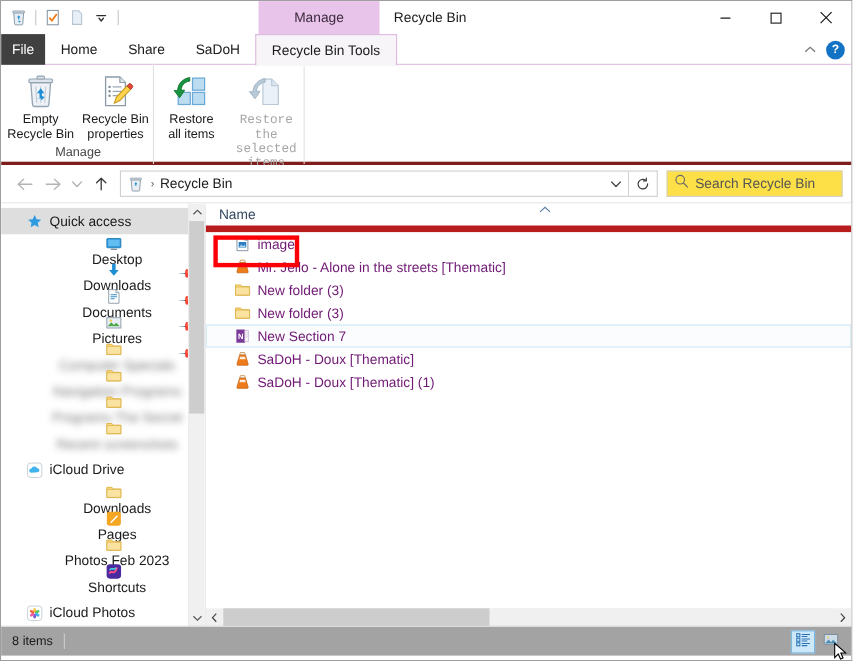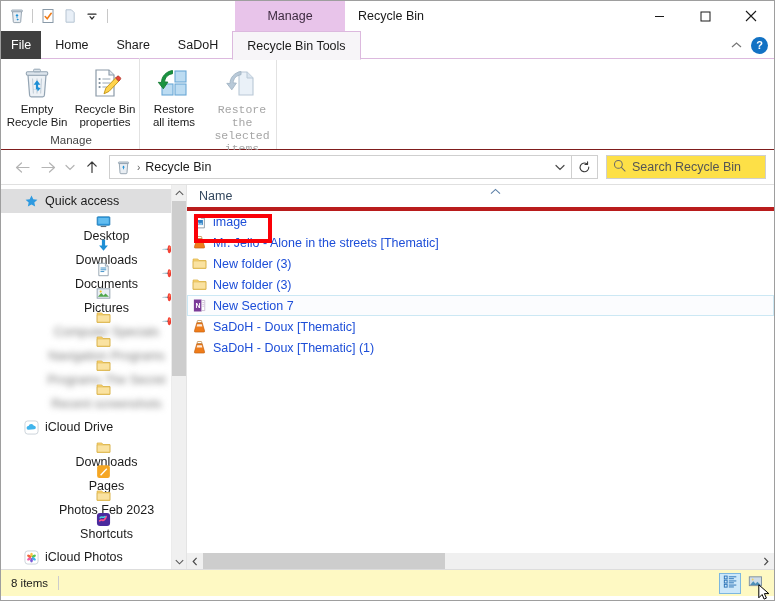--- a/index.html
+++ b/index.html
@@ -124,23 +124,23 @@
     font-size: 11px;
     font-weight: bold;
     display: flex; align-items: center; justify-content: center;
   }
 
   
   .ribbon {
     position: relative;
     height: 91px;
     background: #ffffff;
-    border-bottom: 1px solid #7f1d1d;
-    display: flex;
-    align-items: flex-end;
+    border-bottom: 3px solid #7f1d1d;
+    display: flex;
+    align-items: center;
     padding-left: 2px;
   }
   .rgroup {
     display: flex;
     flex-direction: column;
     border-right: 1px solid #e2e2e2;
     height: 91px;
   }
   .rgroup-items {
     display: flex;
@@ -327,35 +327,35 @@
     overflow: hidden;
   }
   .col-header {
     height: 26px;
     display: flex;
     align-items: center;
     padding-left: 12px;
     font-size: 12.5px;
     color: #33475e;
     position: relative;
-    border-bottom: 4px solid #b91c1c;
+    border-bottom: 6px solid #b91c1c;
   }
   .sort-caret {
     position: absolute;
     left: 303px; top: 1px;
     color: #5b7fa6;
     font-size: 10px;
   }
   .row {
     height: 21px;
     display: flex;
     align-items: center;
-    padding-left: 3px;
+    padding-left: 24px;
     font-size: 12.5px;
-    color: #1d4ed8;
+    color: #701a75;
     cursor: default;
     border: 1px solid transparent;
   }
   .row.focus-row {
     background: #fbfcfe;
     border: 1px solid #cce8f4;
   }
   .row .r-icon {
     width: 16px; height: 16px;
     flex: 0 0 16px;
@@ -398,21 +398,21 @@
     position: absolute;
     left: 0; top: 0;
     width: 242px; height: 16px;
     background: #cdcdcd;
   }
 
   
   .statusbar {
     position: relative;
     height: 27px;
-    background: #fef9c3;
+    background: #a3a3a3;
     border-top: 1px solid #dddddd;
     display: flex;
     align-items: center;
     padding-left: 10px;
   }
   .status-text {
     font-size: 11.5px;
     color: #1a1a1a;
   }
   .status-sep {

